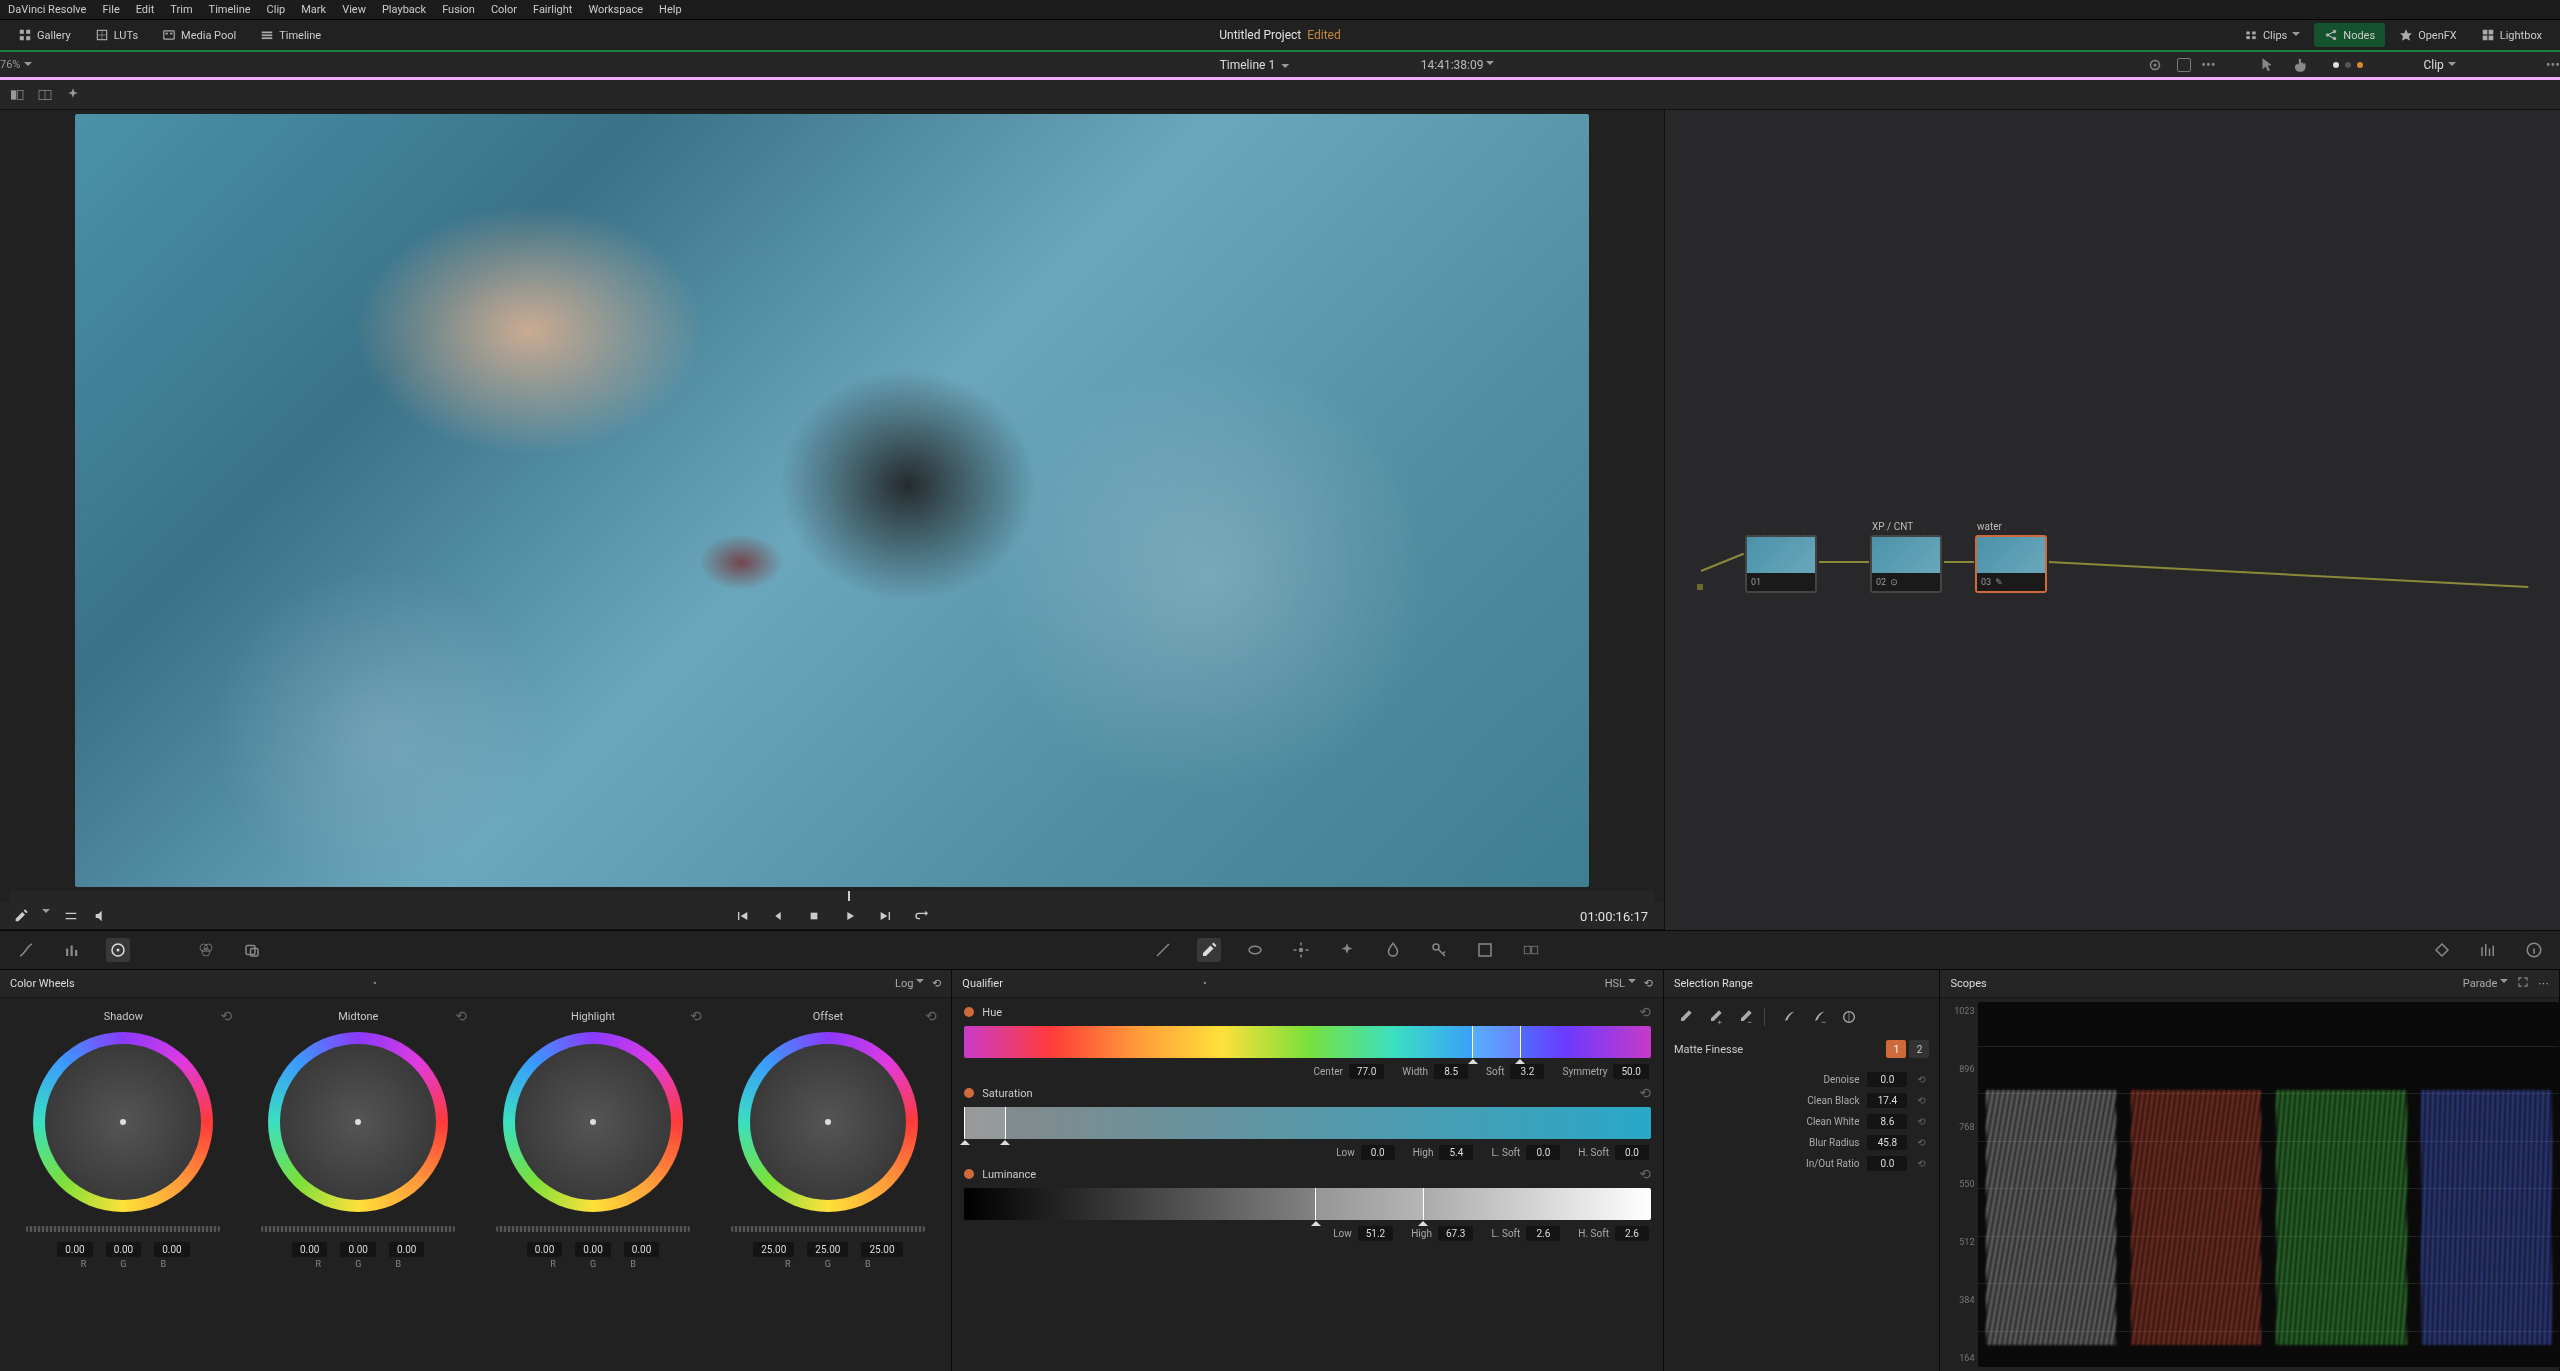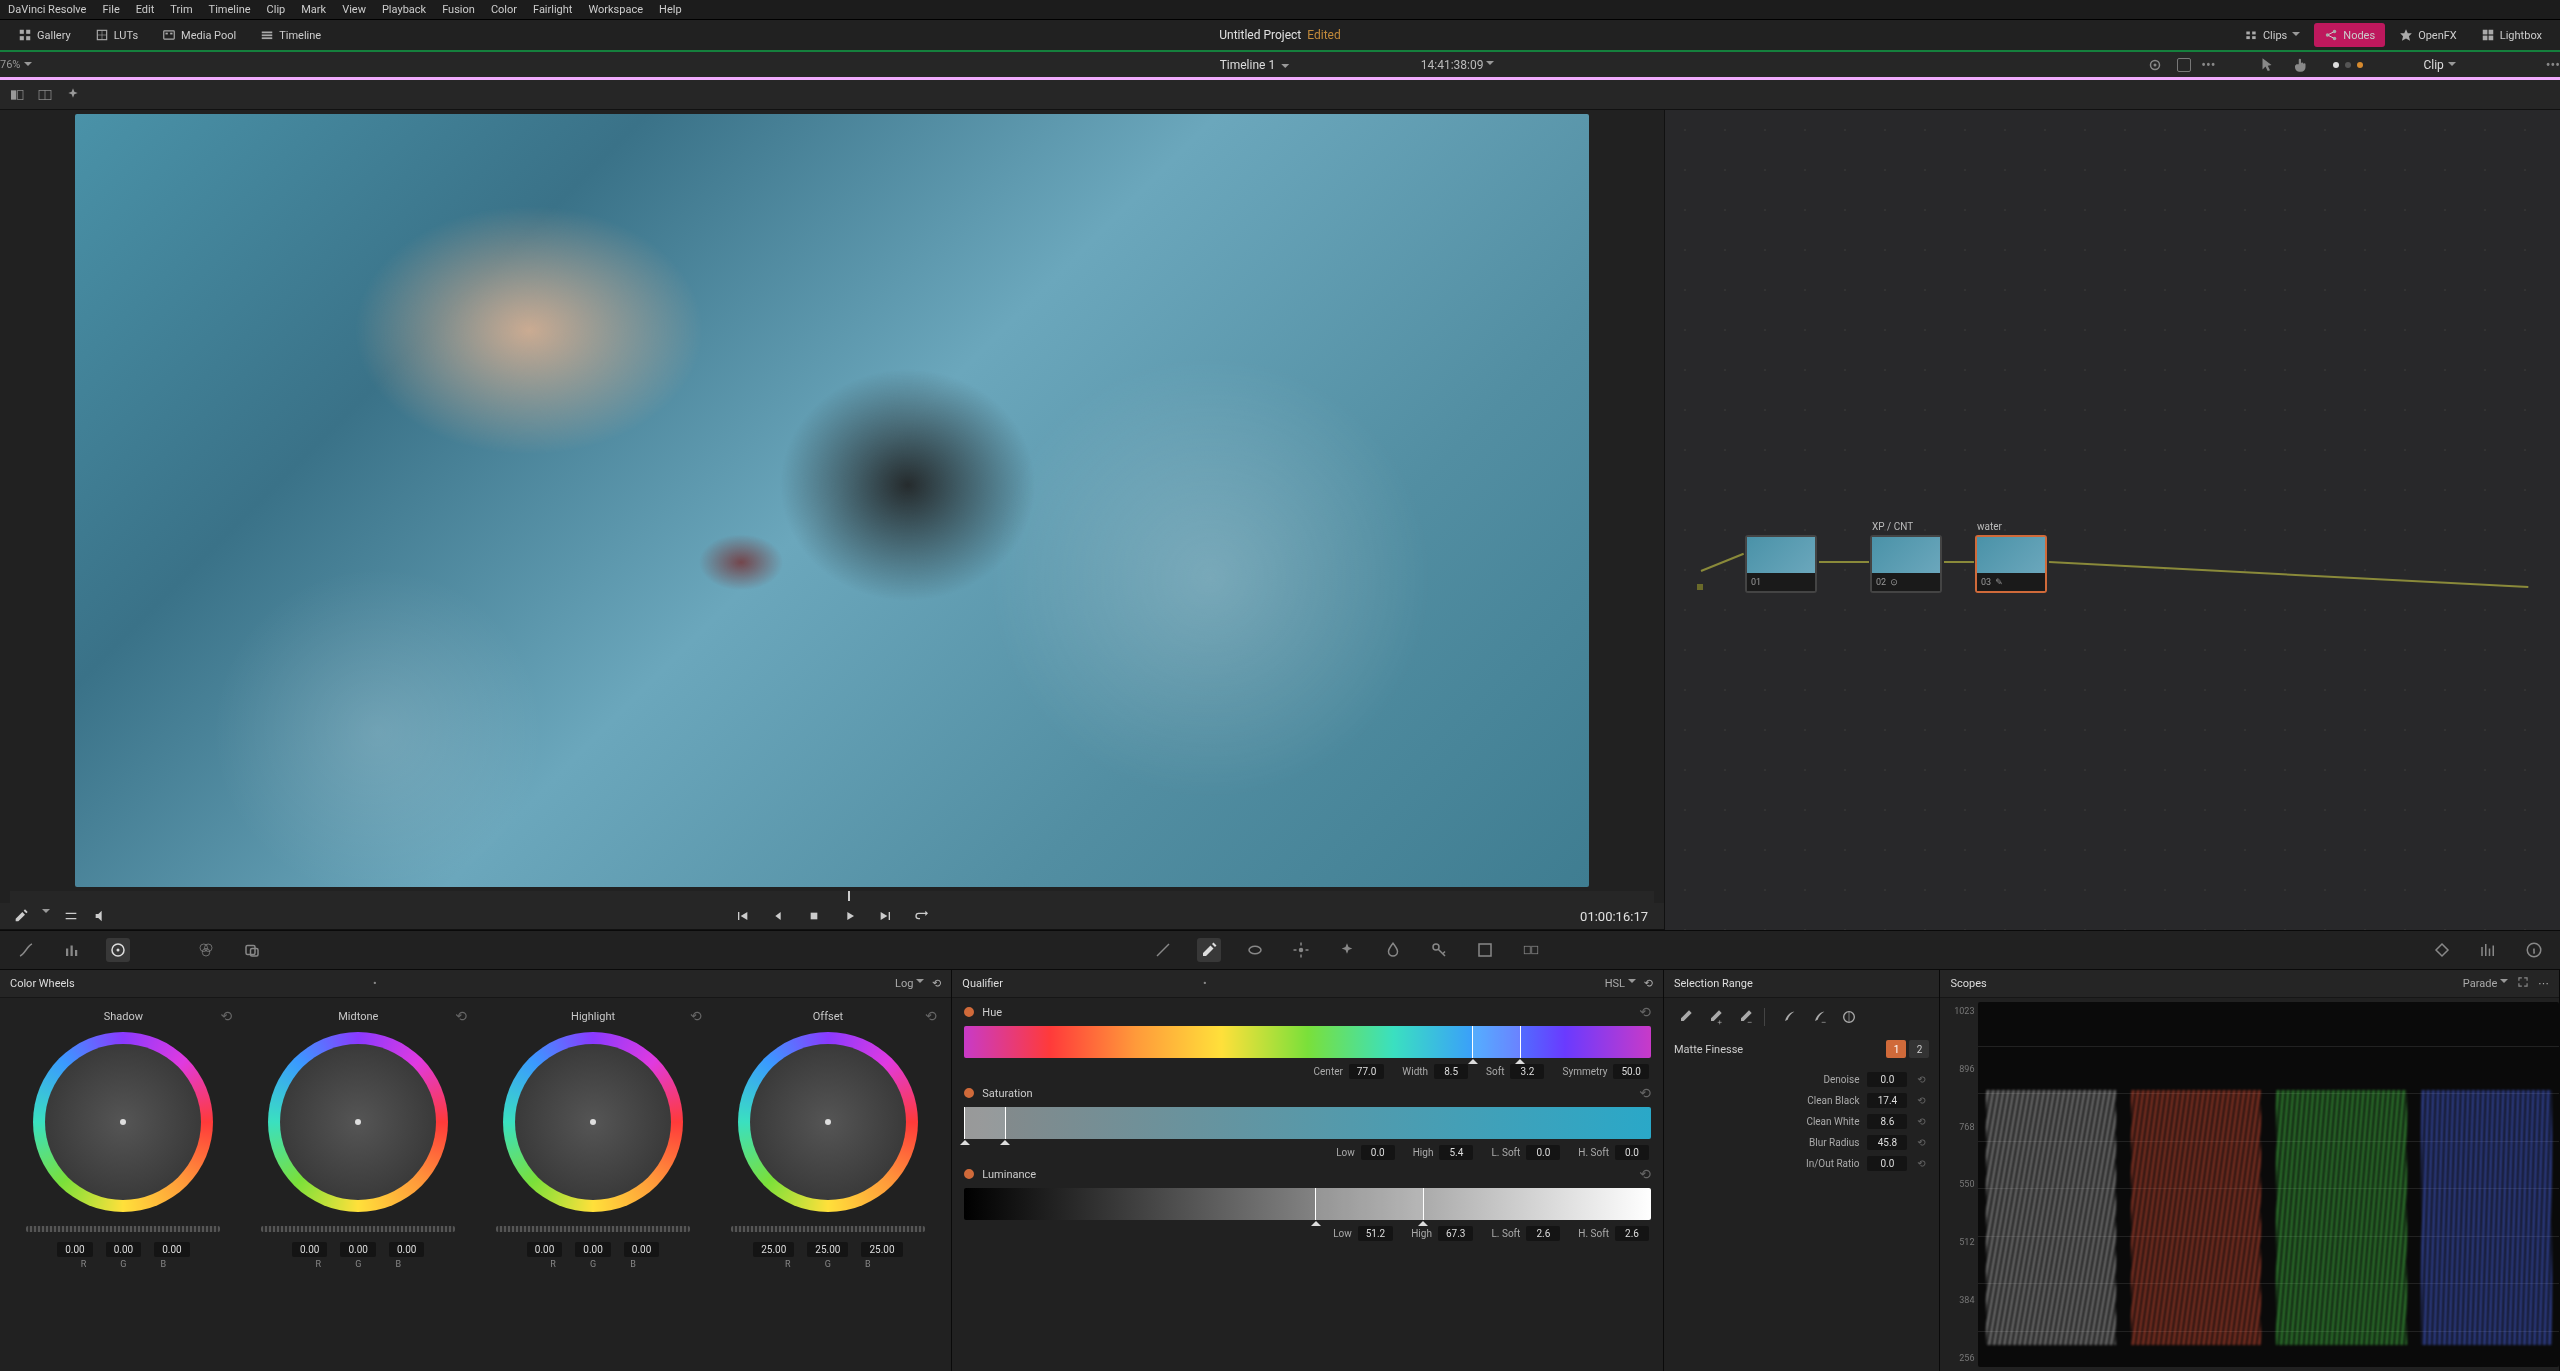--- a/index.html
+++ b/index.html
@@ -208,21 +208,21 @@
     <div class="hb-btn">
           <svg viewBox="0 0 24 24">
             <rect x="4" y="6" width="6" height="5"></rect>
             <rect x="14" y="6" width="6" height="5"></rect>
             <rect x="4" y="14" width="6" height="5"></rect>
             <rect x="14" y="14" width="6" height="5"></rect>
           </svg>
           <span>Clips</span>
           <span class="chev"></span>
         </div>
-    <div class="hb-btn" style="background:#be185d;">
+    <div class="hb-btn" style="background:#14532d;">
           <svg viewBox="0 0 24 24">
             <circle cx="6" cy="12" r="3"></circle>
             <circle cx="18" cy="6" r="3"></circle>
             <circle cx="18" cy="18" r="3"></circle>
             <path d="M8 11l8-4M8 13l8 4" stroke="#ddd" stroke-width="1.5"></path>
           </svg>
           <span>Nodes</span>
         </div>
     <div class="hb-btn">
           <svg viewBox="0 0 24 24">
@@ -787,21 +787,21 @@
       </div>
     </div>
     <div class="scopes-body">
       <div class="scope-axis" id="scope-axis">
             <div>1023</div>
             <div>896</div>
             <div>768</div>
             <div>550</div>
             <div>512</div>
             <div>384</div>
-            <div>256</div>
+            <div>164</div>
           </div>
       <div class="scope-view">
         <div class="scope-line" style="top:12%;"></div>
         <div class="scope-line" style="top:25%;"></div>
         <div class="scope-line" style="top:38%;"></div>
         <div class="scope-line" style="top:51%;"></div>
         <div class="scope-line" style="top:64%;"></div>
         <div class="scope-line" style="top:77%;"></div>
         <div class="scope-line" style="top:90%;"></div>
         <div class="parade">

